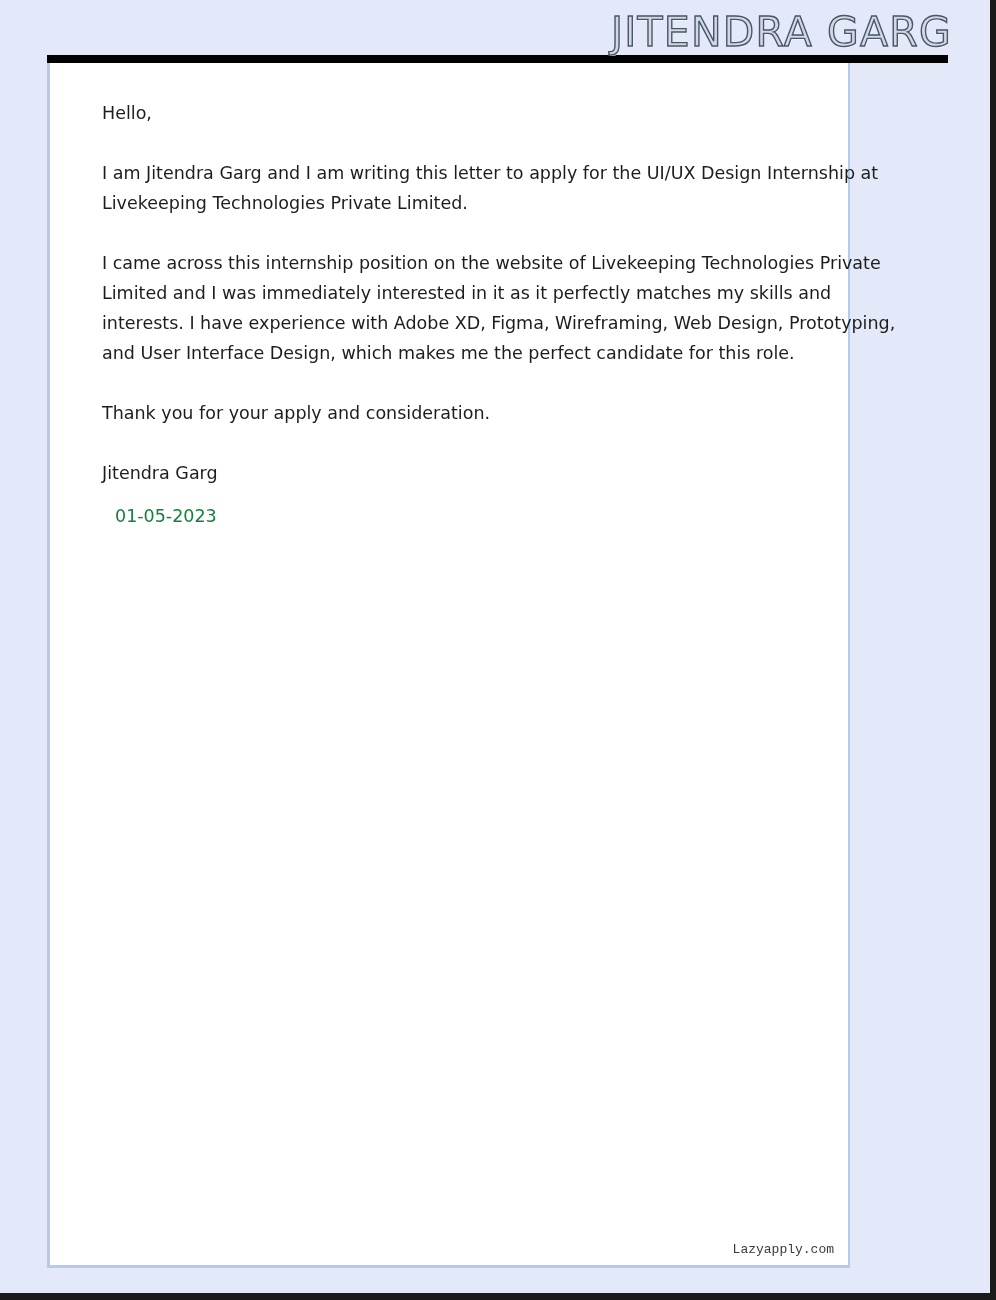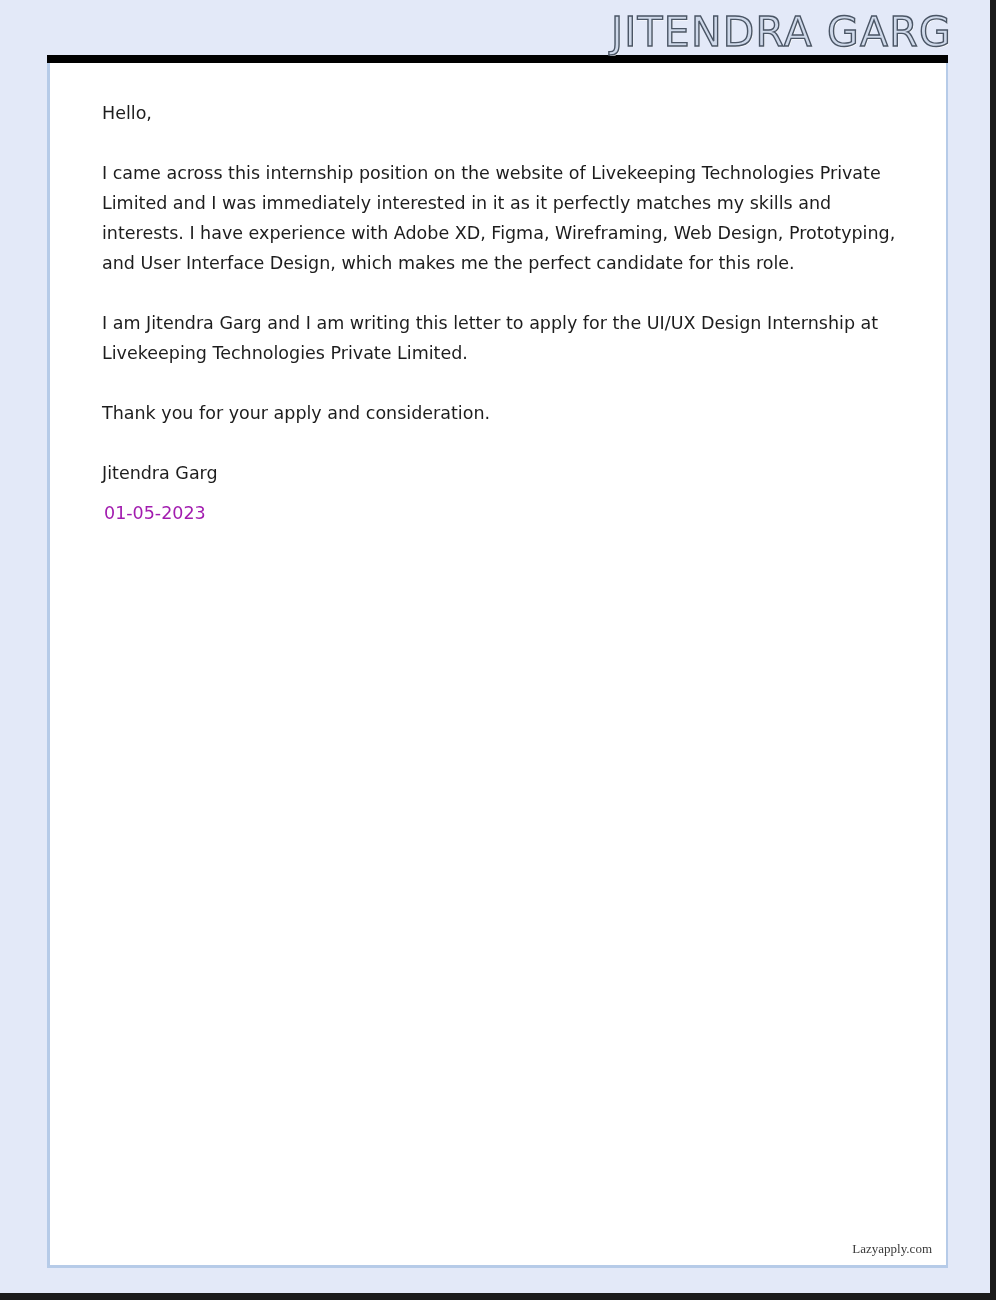--- a/index.html
+++ b/index.html
@@ -54,21 +54,21 @@
     text-shadow: 1px 1px 0 #ffffff;
     line-height: 1;
     white-space: nowrap;
   }
 
   
   .page {
     position: absolute;
     left: 47px;
     top: 55px;
-    width: 901px;
+    width: 803px;
     height: 1213px;
     background: #ffffff;
     border-left: 3px solid #b6cbe8;
     border-right: 2px solid #b6cbe8;
     border-bottom: 3px solid #b6cbe8;
     box-sizing: border-box;
   }
   .page-top-rule {
     position: absolute;
     left: 47px;
@@ -98,52 +98,52 @@
     font-family: "DejaVu Sans", sans-serif;
     font-size: 17.5px;
     line-height: 30px;
     color: #1d1d1d;
     margin: 0 0 10px 0;
   }
   .date-line {
     font-family: "DejaVu Sans", sans-serif;
     font-size: 17.5px;
     line-height: 30px;
-    color: #a21caf;
-    margin: 2px;
+    color: #15803d;
+    margin: 13px;
   }
 
   .footer-mark {
     position: absolute;
     right: 14px;
     bottom: 8px;
-    font-family: Liberation Serif, serif;
+    font-family: Liberation Mono, monospace;
     font-size: 13px;
     color: #3a3a3a;
     text-align: right;
   }
 </style>
 </head>
 <body>
 
 <div class="doc-header">
   <span class="name">JITENDRA GARG</span>
 </div>
 
 <div class="page-top-rule"></div>
 
 <div class="page">
 
   <div class="letter-body">
 
     <p class="para">Hello,</p>
 
+    <p class="para">I am Jitendra Garg and I am writing this letter to apply for the UI/UX Design Internship at Livekeeping Technologies Private Limited.</p>
+
     <p class="para">I came across this internship position on the website of Livekeeping Technologies Private Limited and I was immediately interested in it as it perfectly matches my skills and interests. I have experience with Adobe XD, Figma, Wireframing, Web Design, Prototyping, and User Interface Design, which makes me the perfect candidate for this role.</p>
-
-    <p class="para">I am Jitendra Garg and I am writing this letter to apply for the UI/UX Design Internship at Livekeeping Technologies Private Limited.</p>
 
 
     <p class="para">Thank you for your apply and consideration.</p>
 
 
     <p class="signature-name">Jitendra Garg</p>
 
     <p class="date-line">01-05-2023</p>
 
   </div>

